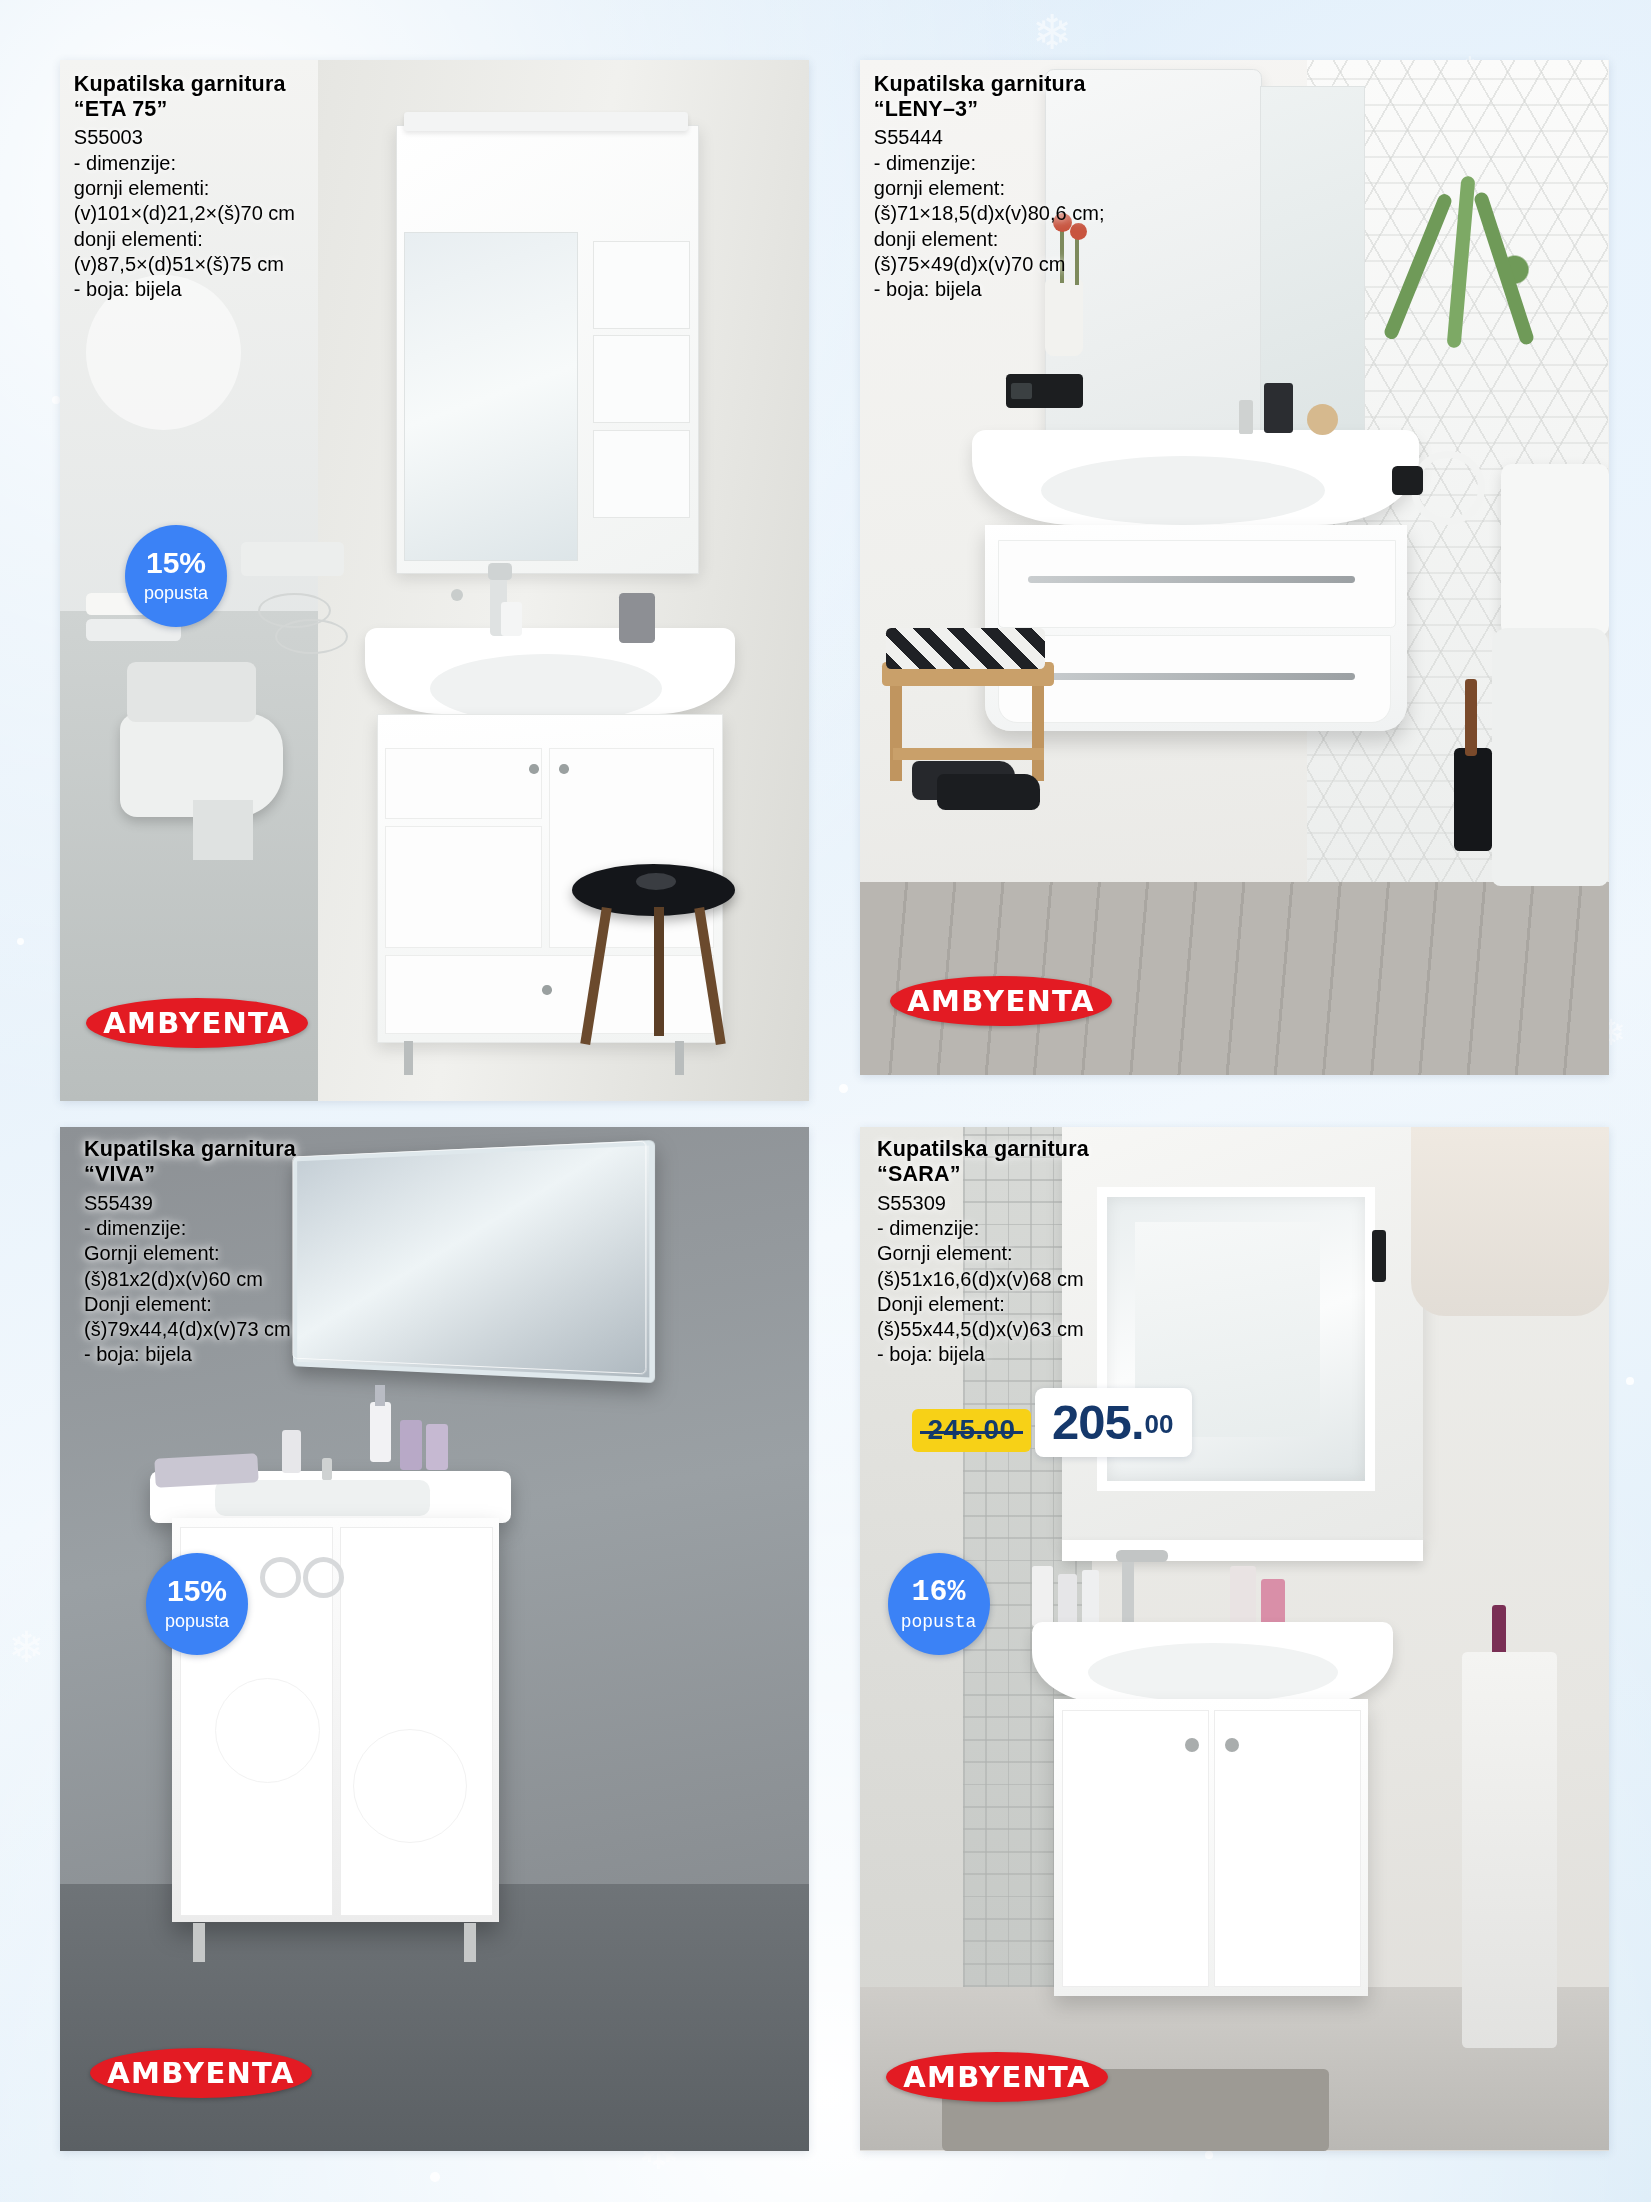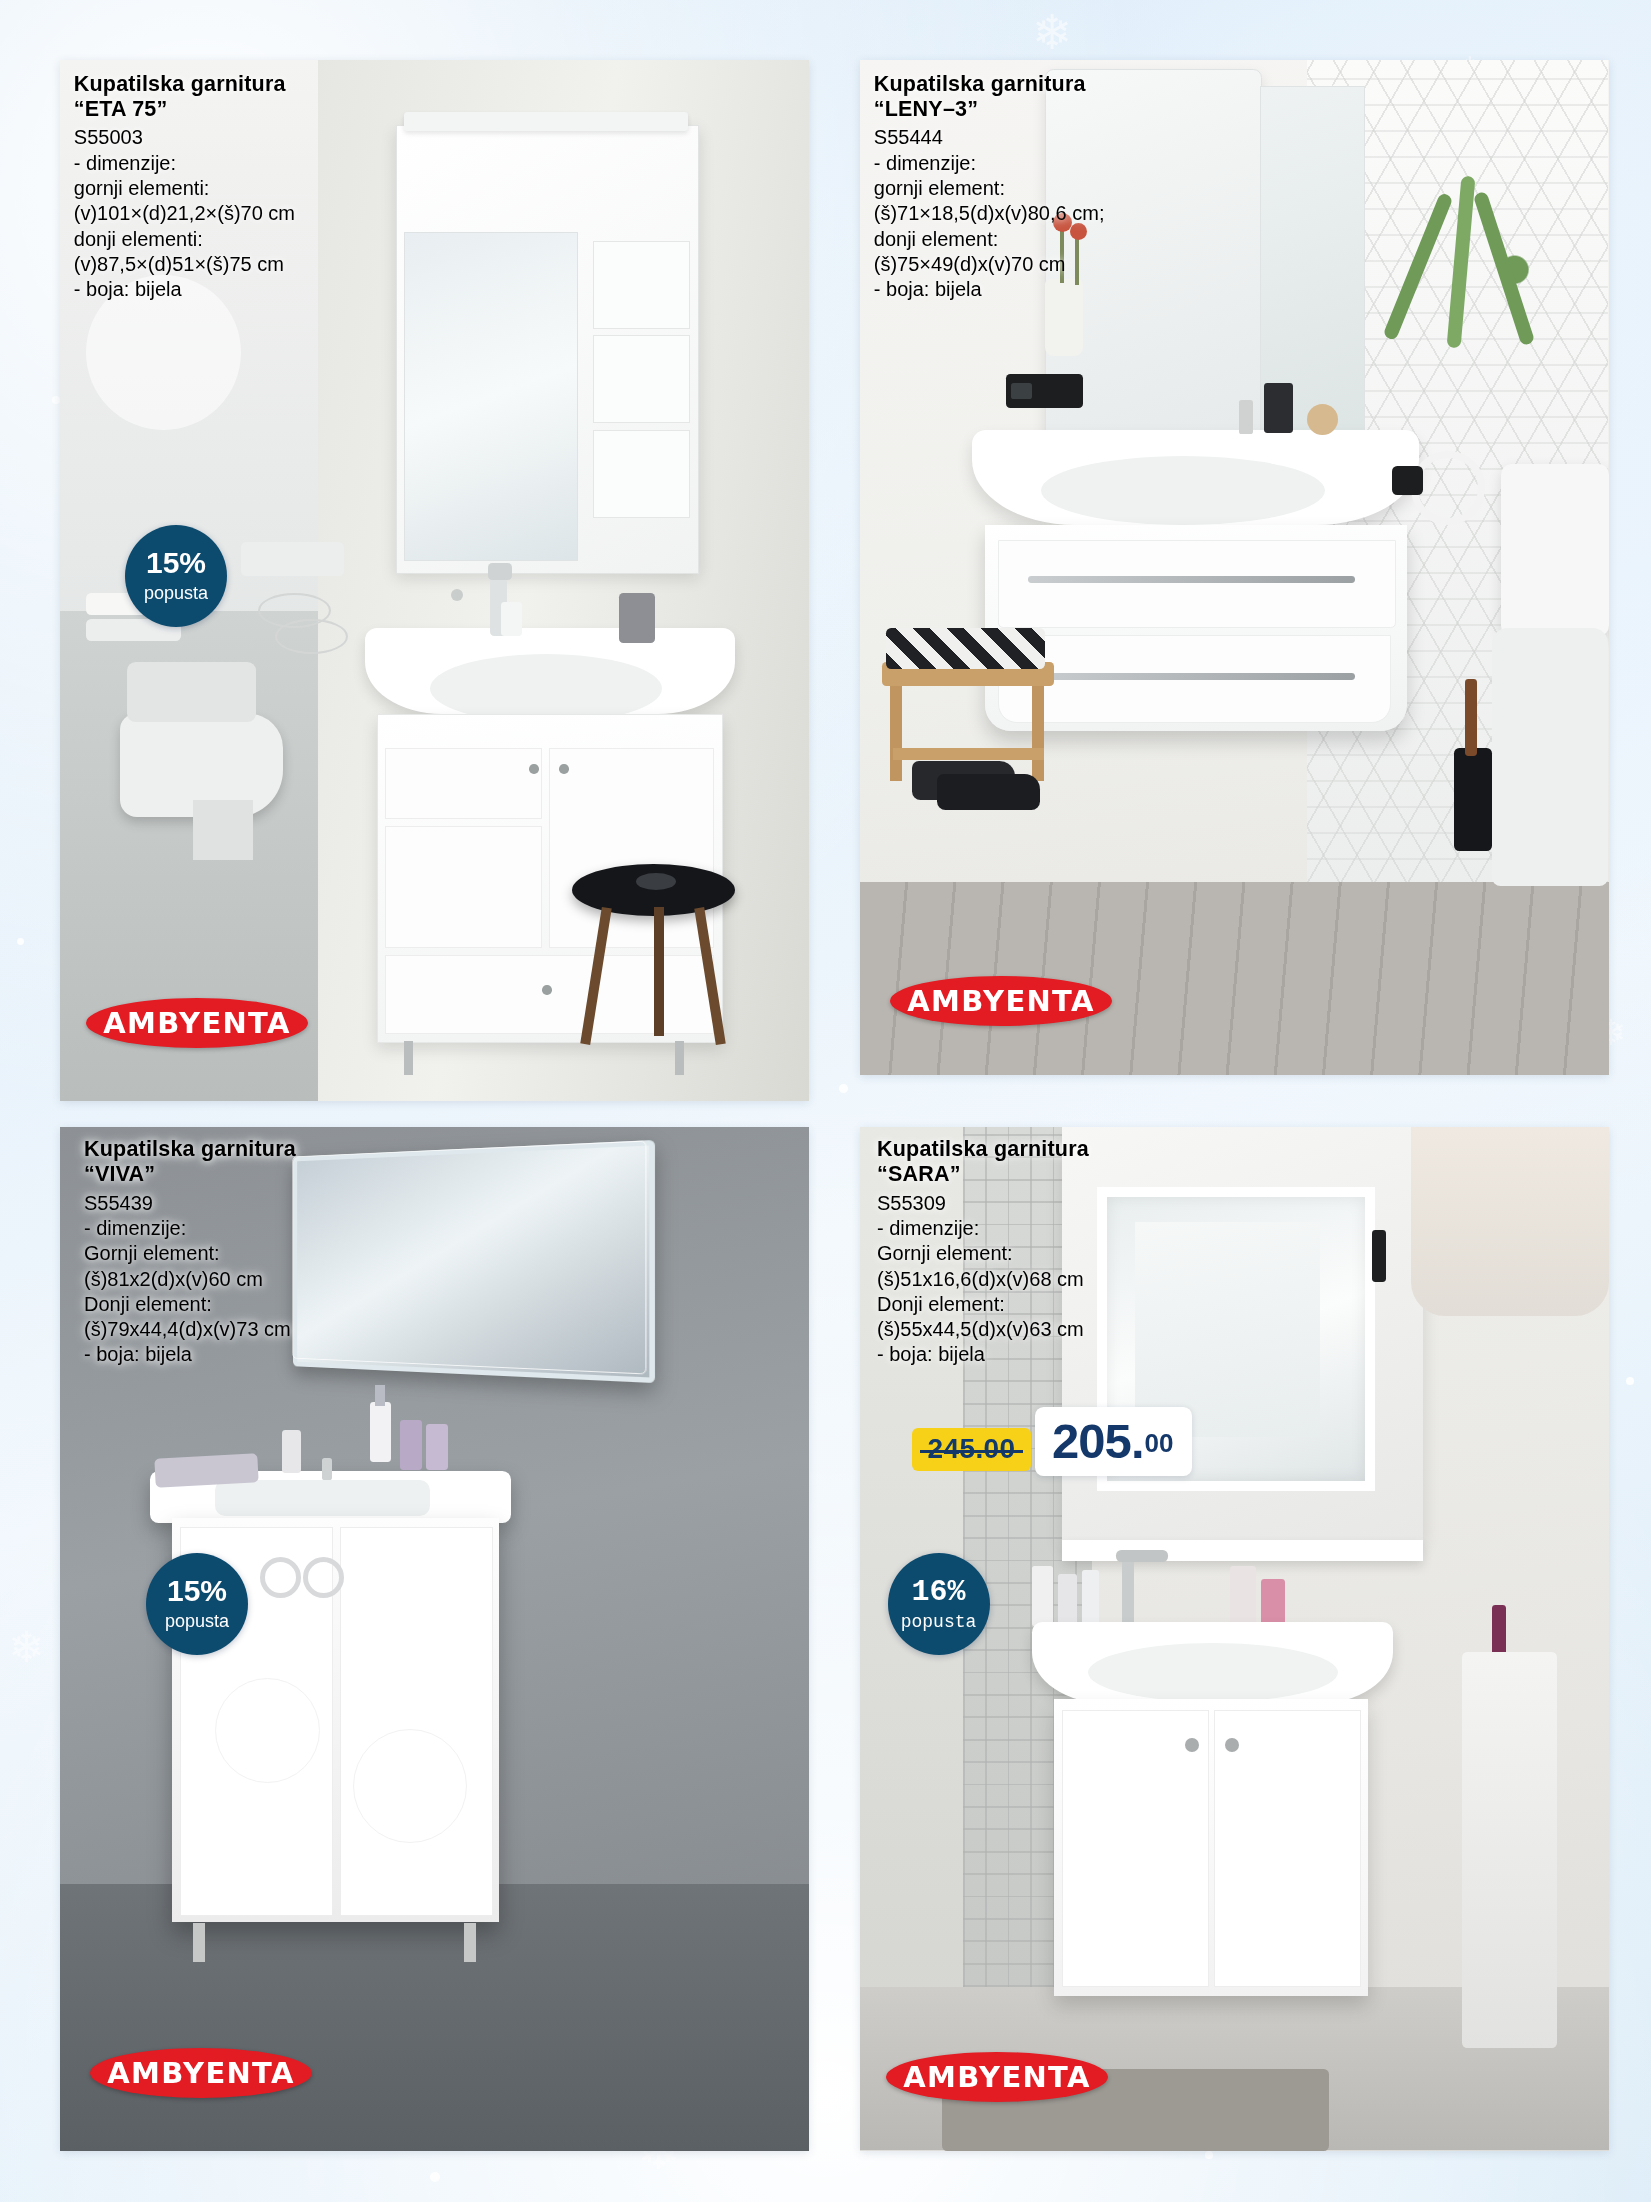--- a/index.html
+++ b/index.html
@@ -128,21 +128,21 @@
     vertical-align: super;
     margin-left: 0.9px;
   }
 
   
   .disc {
     position: absolute;
     width: 102px;
     height: 102px;
     border-radius: 50%;
-    background: #0c4a6e;
+    background: #3b82f6;
     color: #ffffff;
     display: flex;
     flex-direction: column;
     align-items: center;
     justify-content: center;
     z-index: 8;
     box-shadow: 0 1.7px 6.9px rgba(10,30,70,.25);
   }
   .disc .pct {
     font-size: 30px;
@@ -456,21 +456,21 @@
 “SARA”</div>
       <div class="code">S55309</div>
       <div class="specs">- dimenzije:
 Gornji element:
 (š)51x16,6(d)x(v)68 cm
 Donji element:
 (š)55x44,5(d)x(v)63 cm
 - boja: bijela</div>
     </div>
 
-    <div class="pricewrap" style="left:39px;top:288px;padding-left:13px;">
+    <div class="pricewrap" style="left:39px;top:269px;padding-left:13px;">
       <div class="oldprice">
         <span>245.00</span>
         <span class="strike"></span>
       </div>
       <div class="newprice">
         <span class="big">205.</span><span class="cents">00</span>
       </div>
     </div>
 
     <div class="disc" style="left:27.5px;top:426px;font-family:Liberation Mono, monospace;">

